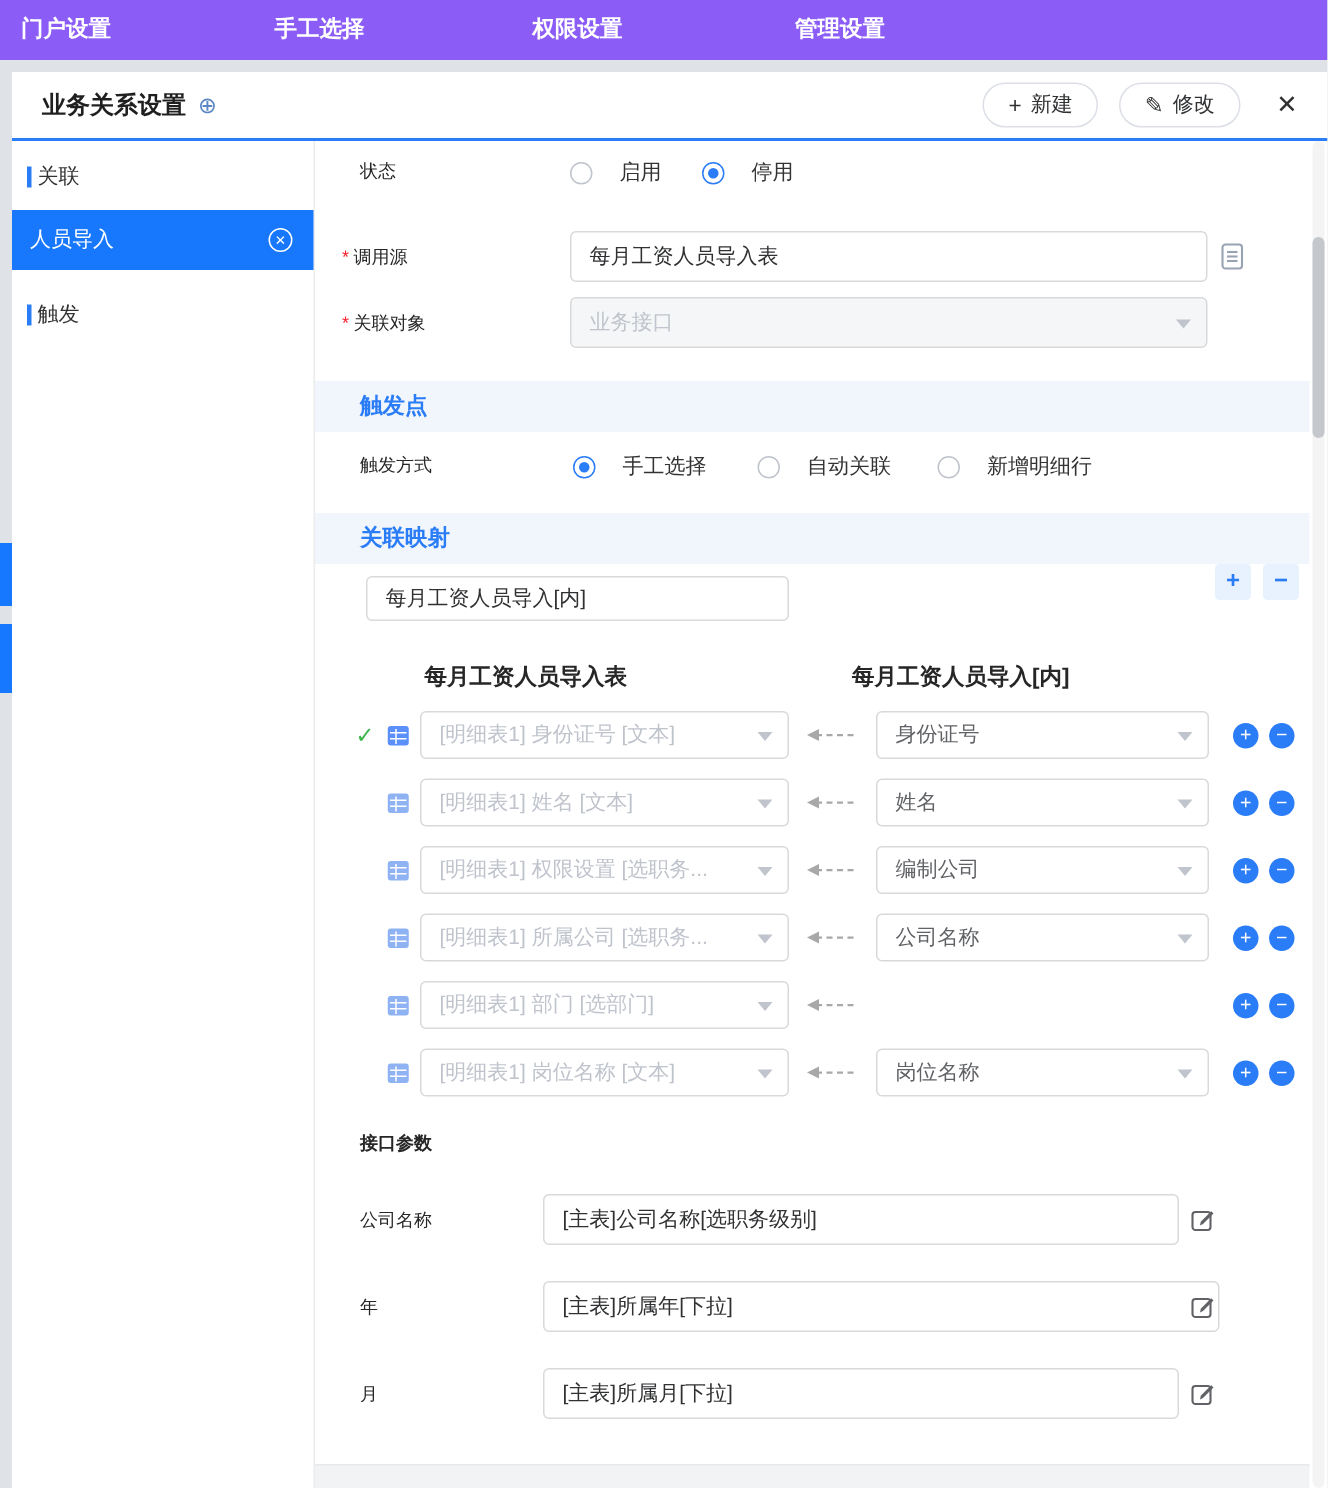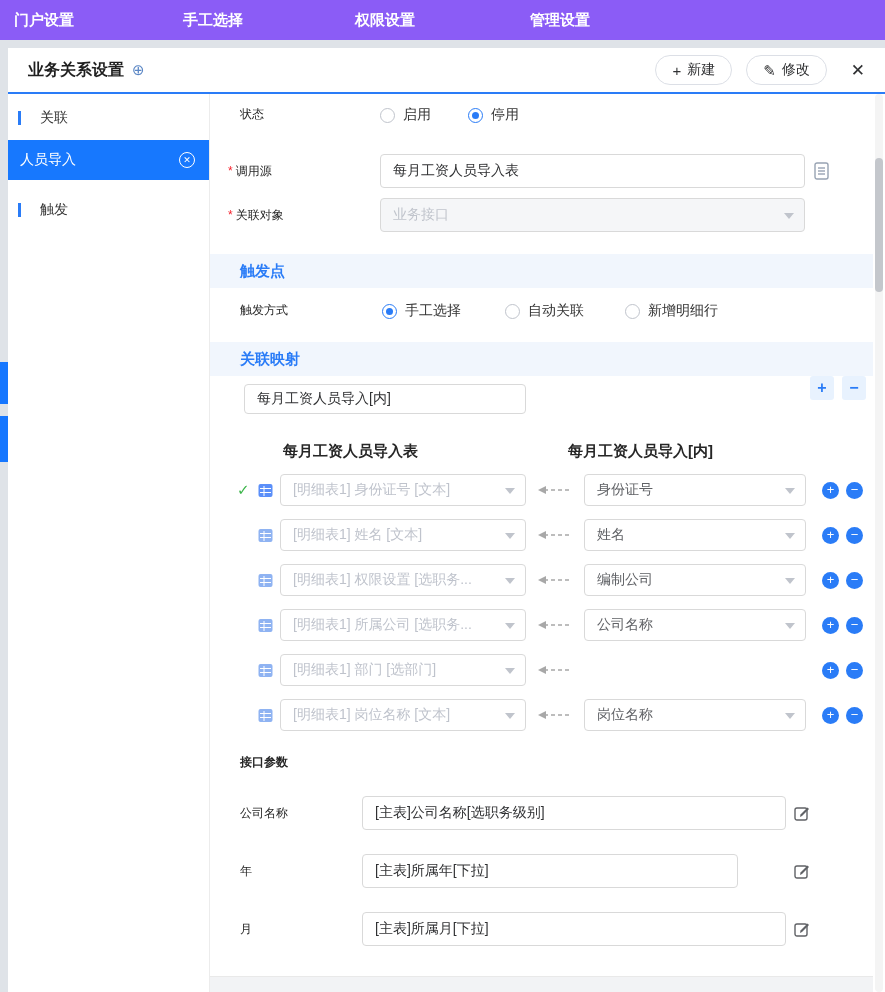--- a/index.html
+++ b/index.html
@@ -23,21 +23,21 @@
   .panel-title { font-size:16px; font-weight:bold; color:#1f1f1f; margin-right:8px; }
   .link-ic { color:#5b87c5; font-size:15px; cursor:pointer; }
   .header-actions { margin-left:auto; display:flex; align-items:center; gap:14px; }
   .pill-btn { height:30px; border-radius:16px; border:1px solid #dcdfe6; background:#fff; display:flex; align-items:center;
               gap:6px; padding:0 16px; font-size:14px; color:#303133; cursor:pointer; }
   .pill-btn .ic { font-size:15px; line-height:1; }
   .close-x { font-size:17px; color:#303133; margin-left:10px; cursor:pointer; }
 
   
   .sidebar { position:absolute; left:0; top:46px; width:202px; bottom:0; background:#fff; border-right:1px solid #ececec; }
-  .side-item { height:36px; display:flex; align-items:center; gap:19px; font-size:14px; color:#333; padding-left:10px; cursor:pointer; }
+  .side-item { height:36px; display:flex; align-items:center; gap:4px; font-size:14px; color:#333; padding-left:10px; cursor:pointer; }
   .side-item .mark { width:3px; height:14px; background:#2a7cf7; flex:0 0 auto; }
   .side-item.i0 { margin-top:6px; }
   .side-item.active { height:40px; margin-top:4px; background:#1778fe; color:#fff; padding-left:12px; }
   .side-item.i2 { margin-top:12px; }
   .side-close { margin-left:auto; margin-right:14px; width:16px; height:16px; border:1px solid #fff; border-radius:50%;
                 font-size:9px; line-height:14px; text-align:center; color:#fff; cursor:pointer; }
 
   
   .content { position:absolute; left:202px; top:46px; width:663px; bottom:0; background:#fff; }
   .lbl { position:absolute; font-size:12px; color:#262626; }
@@ -45,21 +45,21 @@
   .inp { position:absolute; height:34px; border:1px solid #d9d9d9; border-radius:4px; background:#fff;
          display:flex; align-items:center; padding:0 12px; font-size:14px; color:#303133; cursor:text; }
   .sel { cursor:pointer; }
   .sel .chev { position:absolute; right:10px; top:50%; margin-top:-2px; width:0; height:0;
                border-left:5px solid transparent; border-right:5px solid transparent; border-top:6px solid #c0c4cc; }
   .sel.disabled { background:#f5f6f8; color:#c0c4cc; cursor:not-allowed; }
 
   .section-hdr { position:absolute; left:0; width:100%; height:34px; background:#f1f6fd; color:#2a7cf7;
                  font-size:15px; font-weight:bold; line-height:34px; padding-left:30px; }
 
-  .radio-opt { position:absolute; display:flex; align-items:center; gap:8px; font-size:14px; color:#333; height:20px; cursor:pointer; }
+  .radio-opt { position:absolute; display:flex; align-items:center; gap:18px; font-size:14px; color:#333; height:20px; cursor:pointer; }
   .radio { width:15px; height:15px; border:1px solid #c0c4cc; border-radius:50%; background:#fff; position:relative; flex:0 0 auto; }
   .radio.on { border-color:#2a7cf7; }
   .radio.on::after { content:""; position:absolute; left:3px; top:3px; width:7px; height:7px; border-radius:50%; background:#2a7cf7; }
 
   .sq-btn { position:absolute; width:24px; height:24px; background:#e8f2fe; border-radius:3px; color:#2a7cf7;
             font-size:16px; font-weight:bold; line-height:24px; text-align:center; cursor:pointer; }
 
   .col-hdr { position:absolute; top:348px; font-size:15px; font-weight:bold; color:#262626; }
 
   .map-row { position:absolute; left:0; width:100%; height:32px; }
@@ -323,21 +323,21 @@
     <span class="lbl" style="left:30px;top:702px;line-height:34px;">公司名称</span>
     <div class="inp" style="left:152px;top:702px;width:424px;">
         <span>[主表]公司名称[选职务级别]</span>
       </div>
     <svg class="edit-ic" style="left:584px;top:711px;" width="16" height="16" viewBox="0 0 16 16">
         <rect x="1" y="3" width="12" height="12" rx="2" fill="none" stroke="#606266" stroke-width="1.4"></rect>
         <path d="M6.5 9.5 L13.5 2.5 L15 4 L8 11 L6 12 Z" fill="#606266"></path>
       </svg>
 
     <span class="lbl" style="left:30px;top:760px;line-height:34px;">年</span>
-    <div class="inp" style="left:152px;top:760px;width:376px;">
+    <div class="inp" style="left:152px;top:760px;width:451px;">
         <span>[主表]所属年[下拉]</span>
       </div>
     <svg class="edit-ic" style="left:584px;top:769px;" width="16" height="16" viewBox="0 0 16 16">
         <rect x="1" y="3" width="12" height="12" rx="2" fill="none" stroke="#606266" stroke-width="1.4"></rect>
         <path d="M6.5 9.5 L13.5 2.5 L15 4 L8 11 L6 12 Z" fill="#606266"></path>
       </svg>
 
     <span class="lbl" style="left:30px;top:818px;line-height:34px;">月</span>
     <div class="inp" style="left:152px;top:818px;width:424px;">
         <span>[主表]所属月[下拉]</span>

